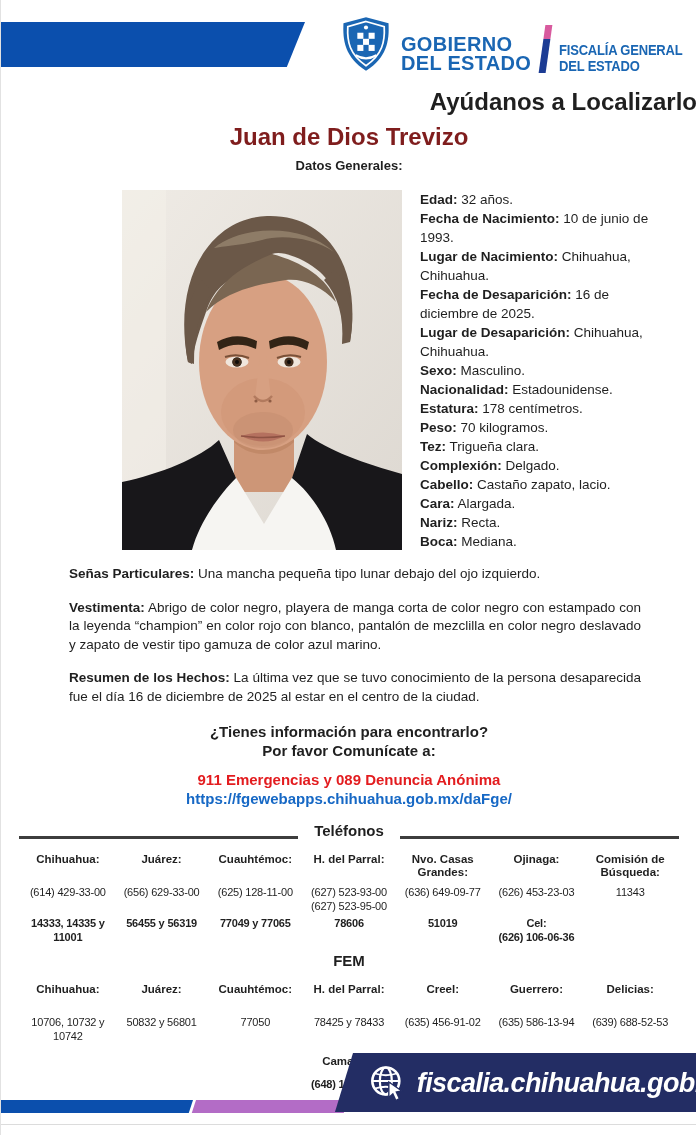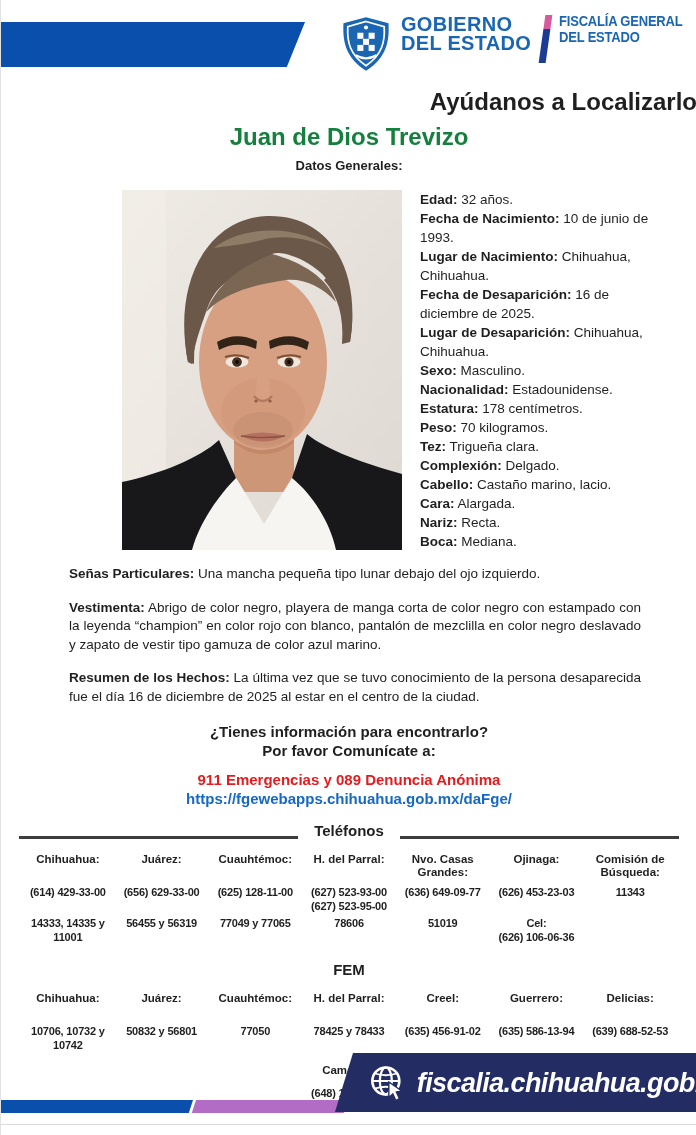--- a/index.html
+++ b/index.html
@@ -6,30 +6,30 @@
   .page{
     position:relative;width:696px;height:1135px;margin:0 auto;
     background:#fff;overflow:hidden;color:#1f1f1f;
     font-family:"Liberation Sans",sans-serif;
     border-left:1px solid #e2e2e2;border-right:1px solid #ececec;
   }
   
   .top-banner{position:absolute;top:22px;left:-40px;width:344px;height:45px;
     background:#0b4fad;transform:skewX(-22deg);transform-origin:left top;}
   
-  .gov-header{position:absolute;top:15px;left:339px;display:flex;align-items:flex-start;}
+  .gov-header{position:absolute;top:15px;left:339px;display:flex;align-items:flex-end;}
   .shield{width:52px;height:58px;flex:none;margin-right:9px;}
   .gov-name{color:#1a66b3;font-weight:bold;font-size:20px;line-height:0.95;letter-spacing:0.3px;white-space:pre-line;}
   .divider{width:7px;height:48px;margin:0 10px 0 11px;transform:skewX(-8deg);
     background:linear-gradient(to bottom,#d85a9e 0 30%,#1c3c94 30% 100%);}
   .agency{color:#1a66b3;font-weight:bold;font-size:13px;line-height:1.1;letter-spacing:-0.2px;white-space:pre-line;transform:scaleY(1.15);transform-origin:left center;}
   
   .content{padding-top:88px;}
   .h1{font-size:24px;font-weight:bold;text-align:right;margin:0 0 7px;}
-  .h2{font-size:24px;font-weight:bold;text-align:center;color:#15803d;margin:0 0 7px;}
+  .h2{font-size:24px;font-weight:bold;text-align:center;color:#7f1d1d;margin:0 0 7px;}
   .h3{font-size:13px;font-weight:bold;text-align:center;margin:7px 0 17px;}
   
   .main-row{display:flex;padding:0 36px 0 81px;margin-left:40px;}
   .photo{width:280px;height:360px;flex:none;}
   .fields{flex:1;margin-left:18px;font-size:13.5px;line-height:19px;}
   .field b{font-weight:bold;}
   
   .paras{margin:14px 56px 0 68px;font-size:13.5px;line-height:18.6px;}
   .para{margin-bottom:15px;}
   .para.just{text-align:justify;}
@@ -39,23 +39,23 @@
   .contact .red{color:#e31c1f;margin-top:10px;}
   .contact .url{color:#1668c5;margin-top:9px;cursor:pointer;}
   
   .phones{margin-top:14px;}
   .sec-head{display:flex;align-items:flex-end;margin:0 18px;}
   .sec-head .rule{flex:1;height:3px;background:#3d3d3d;}
   .sec-head .t{margin:0 16px;font-weight:bold;font-size:15px;}
   .cols{display:flex;padding:0 20px;margin-top:14px;}
   .col{flex:1;text-align:center;padding:0 3px;}
   .col .h{font-weight:bold;font-size:11.5px;line-height:13.5px;min-height:27px;}
-  .col .v1{font-size:11px;font-weight:bold;line-height:14px;white-space:pre-line;min-height:28px;margin-top:5px;letter-spacing:-0.2px;}
+  .col .v1{font-size:11px;font-weight:normal;line-height:14px;white-space:pre-line;min-height:28px;margin-top:5px;letter-spacing:-0.2px;}
   .col .v2{font-size:11px;font-weight:bold;line-height:14px;white-space:pre-line;margin-top:3px;letter-spacing:-0.2px;}
-  .fem-title{text-align:center;font-weight:bold;font-size:15px;margin-top:17px;}
+  .fem-title{text-align:center;font-weight:bold;font-size:15px;margin-top:8px;}
   .camargo{text-align:center;margin-top:12px;}
   .camargo .cl{font-weight:bold;font-size:11.5px;}
   .camargo .cv{font-weight:bold;font-size:11px;margin-top:11px;letter-spacing:-0.2px;}
   
   .bar-blue{position:absolute;left:-20px;top:1100px;width:212px;height:13px;background:#0b4fad;
     transform:skewX(-18deg);transform-origin:left top;}
   .bar-purple{position:absolute;left:195px;top:1100px;width:152px;height:13px;background:#b36cc6;
     transform:skewX(-18deg);transform-origin:left top;}
   .footer-banner{position:absolute;left:352px;top:1053px;width:380px;height:59px;background:#232d64;
     transform:skewX(-17deg);transform-origin:left top;display:flex;align-items:center;padding-left:24px;box-sizing:border-box;}
@@ -141,21 +141,21 @@
         <div class="field"><b>Fecha de Nacimiento:</b> <span>10 de junio de 1993.</span></div>
         <div class="field"><b>Lugar de Nacimiento:</b> <span>Chihuahua, Chihuahua.</span></div>
         <div class="field"><b>Fecha de Desaparición:</b> <span>16 de diciembre de 2025.</span></div>
         <div class="field"><b>Lugar de Desaparición:</b> <span>Chihuahua, Chihuahua.</span></div>
         <div class="field"><b>Sexo:</b> <span>Masculino.</span></div>
         <div class="field"><b>Nacionalidad:</b> <span>Estadounidense.</span></div>
         <div class="field"><b>Estatura:</b> <span>178 centímetros.</span></div>
         <div class="field"><b>Peso:</b> <span>70 kilogramos.</span></div>
         <div class="field"><b>Tez:</b> <span>Trigueña clara.</span></div>
         <div class="field"><b>Complexión:</b> <span>Delgado.</span></div>
-        <div class="field"><b>Cabello:</b> <span>Castaño marino, lacio.</span></div>
+        <div class="field"><b>Cabello:</b> <span>Castaño zapato, lacio.</span></div>
         <div class="field"><b>Cara:</b> <span>Alargada.</span></div>
         <div class="field"><b>Nariz:</b> <span>Recta.</span></div>
         <div class="field"><b>Boca:</b> <span>Mediana.</span></div>
       </div>
     </div>
 
     <div class="paras">
       <div class="para"><b>Señas Particulares:</b> <span>Una mancha pequeña tipo lunar debajo del ojo izquierdo.</span></div>
       <div class="para just"><b>Vestimenta:</b> <span>Abrigo de color negro, playera de manga corta de color negro con estampado con la leyenda “champion” en color rojo con blanco, pantalón de mezclilla en color negro deslavado y zapato de vestir tipo gamuza de color azul marino.</span></div>
       <div class="para just"><b>Resumen de los Hechos:</b> <span>La última vez que se tuvo conocimiento de la persona desaparecida fue el día 16 de diciembre de 2025 al estar en el centro de la ciudad.</span></div>

